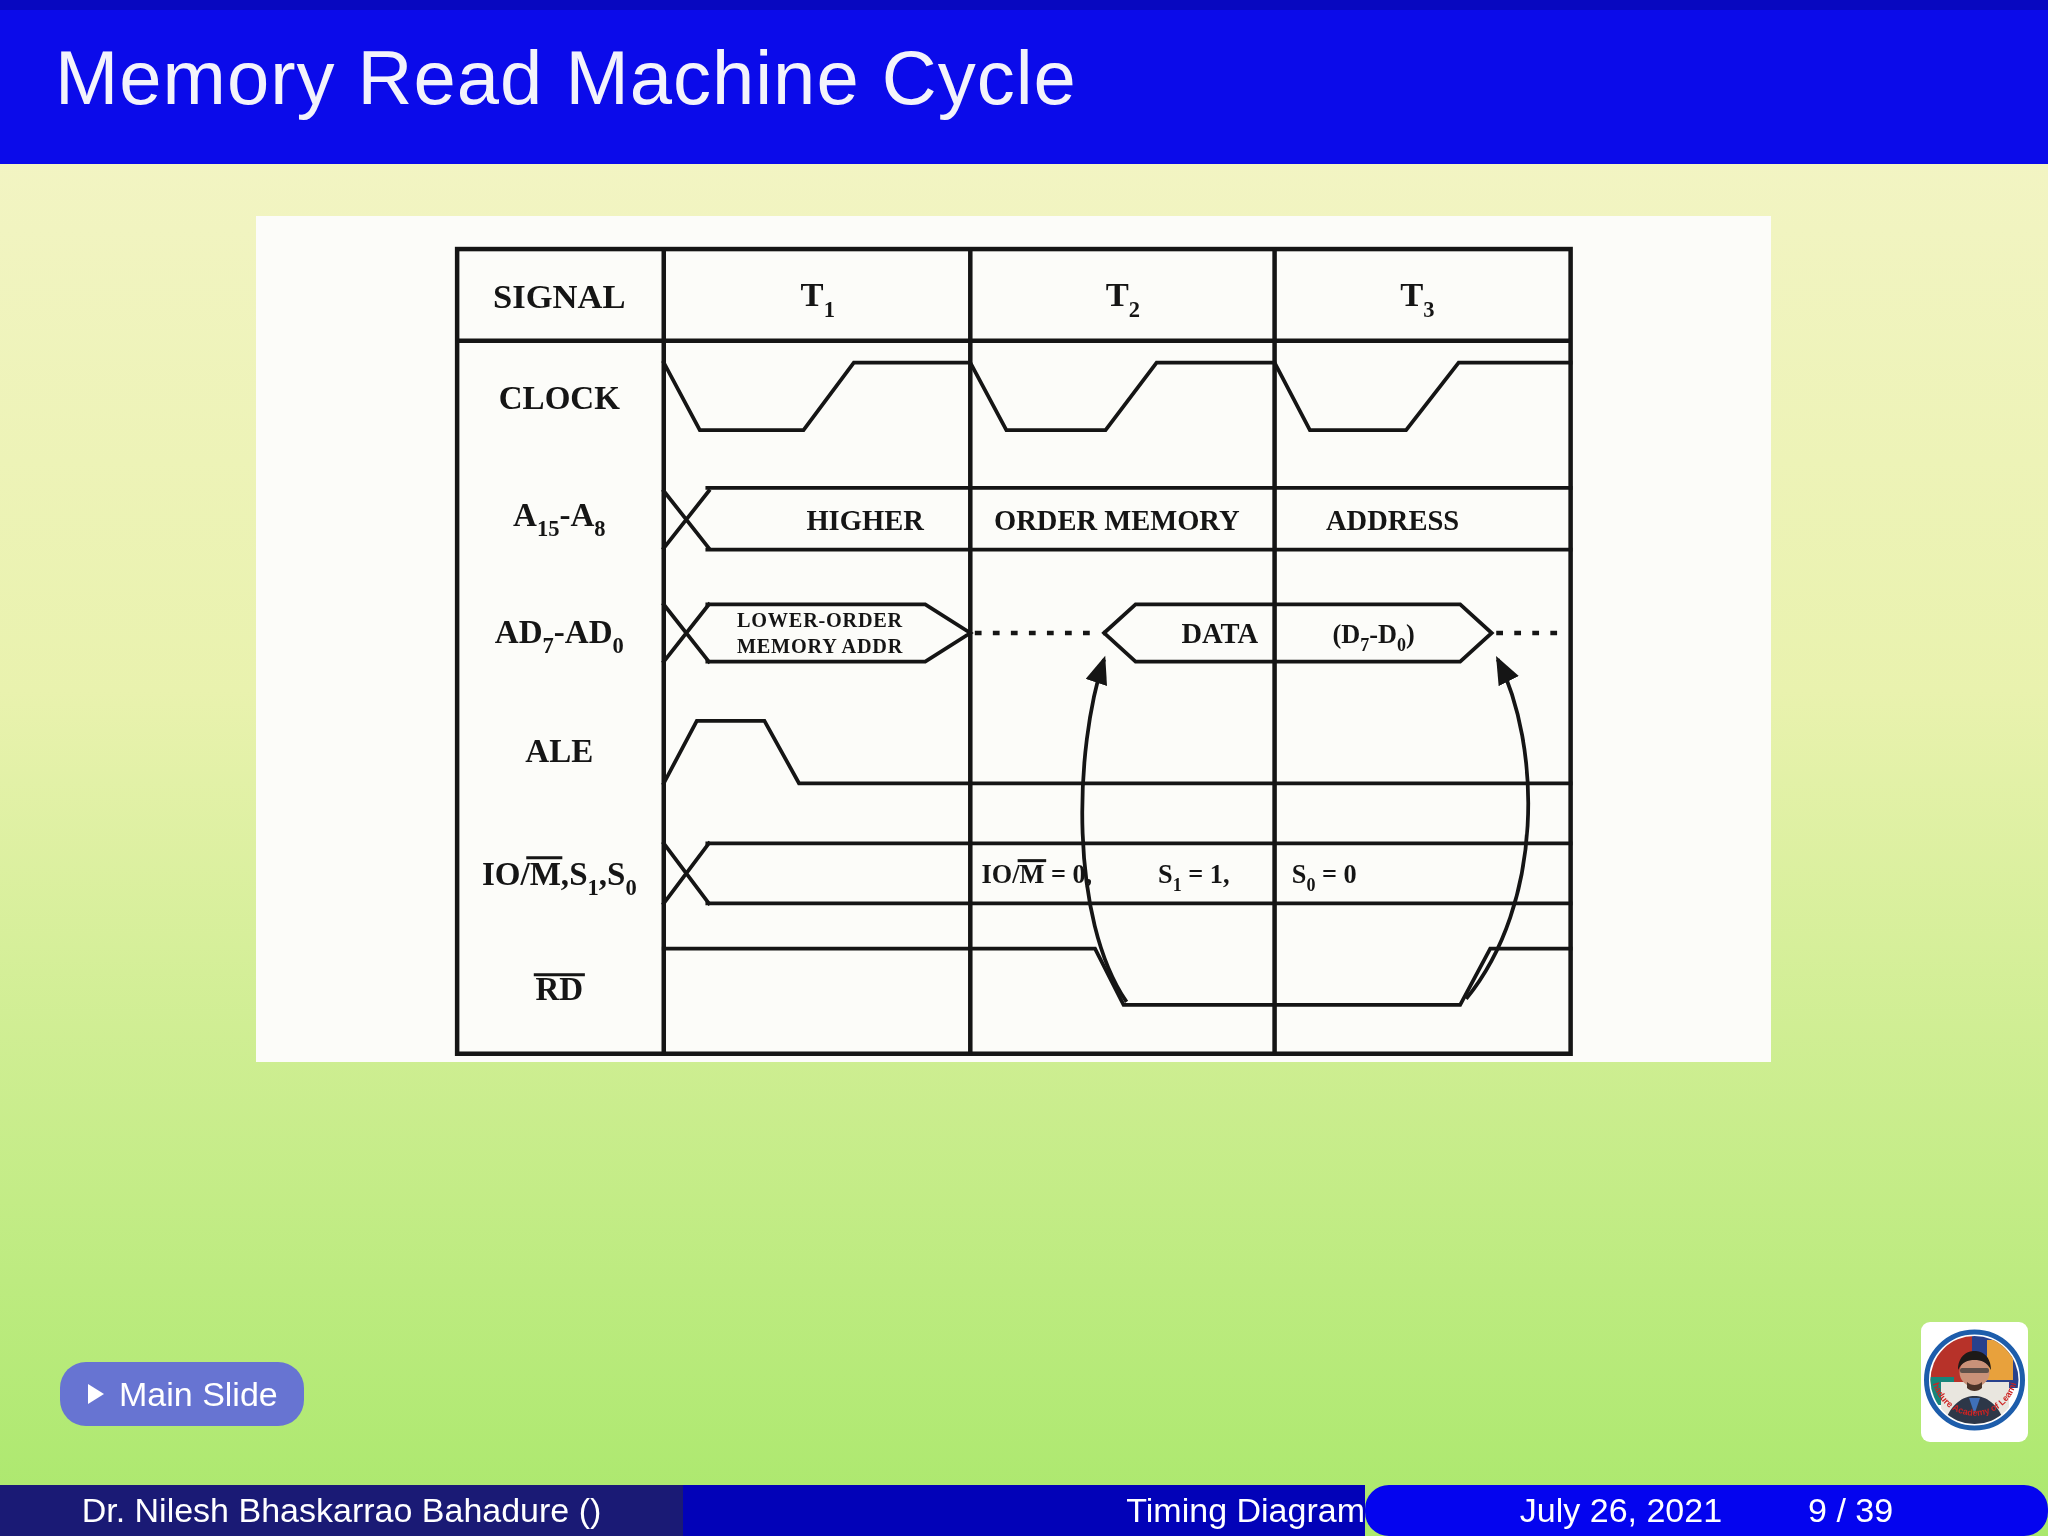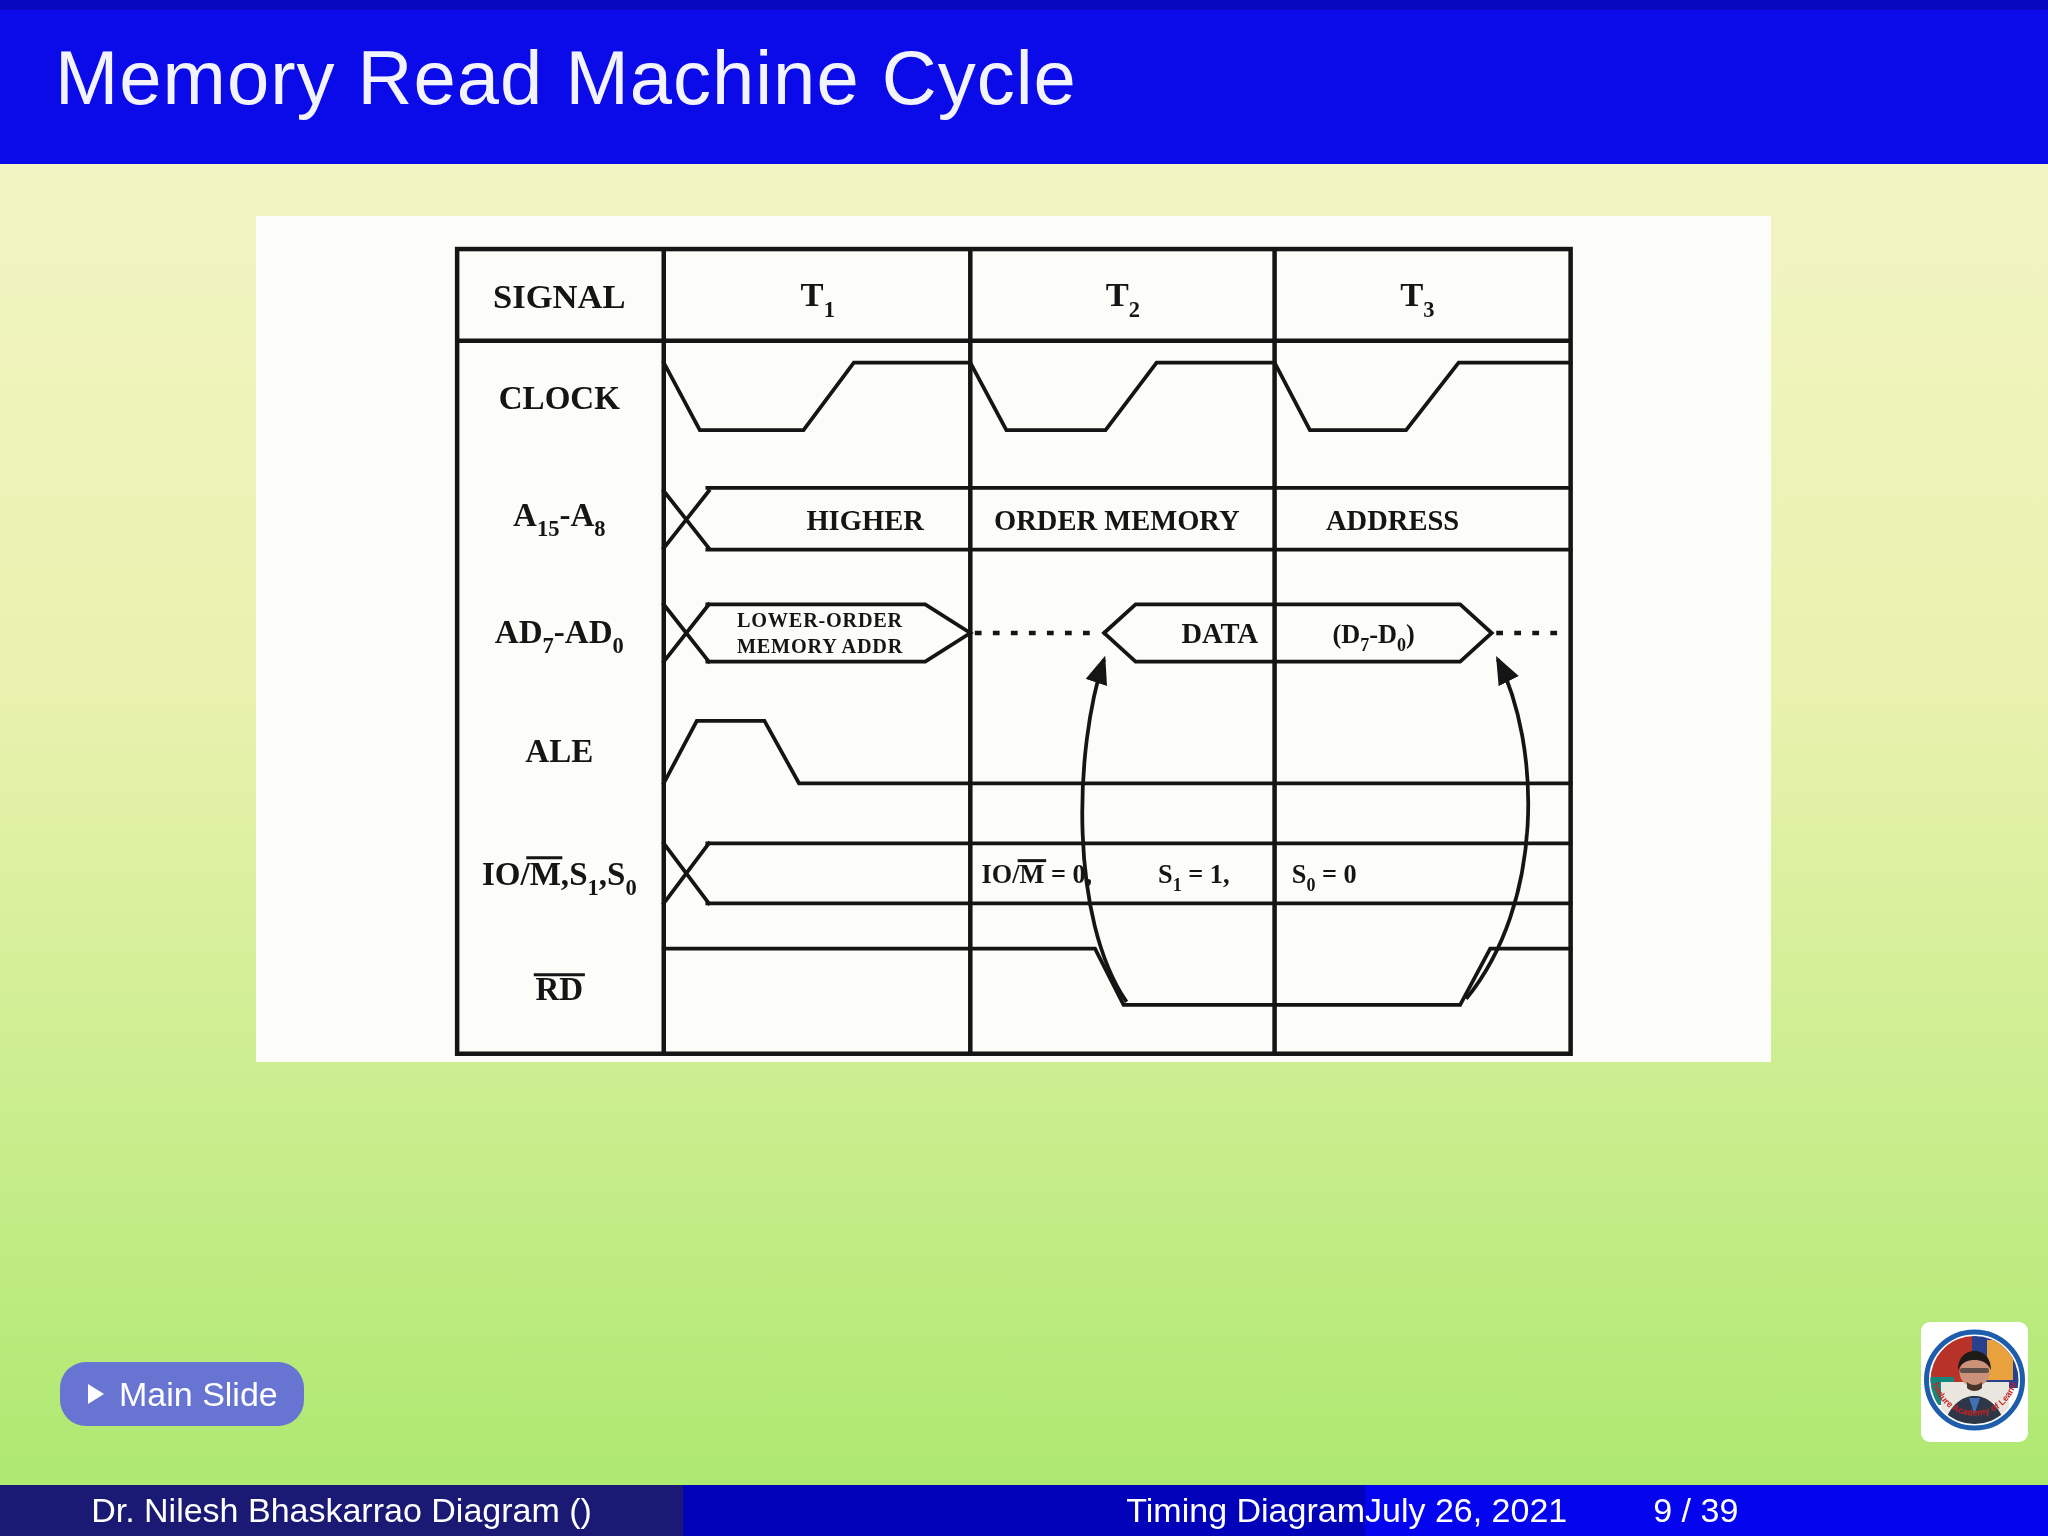--- a/index.html
+++ b/index.html
@@ -42,21 +42,21 @@
   .nav-pill .lbl{color:#fff;font-size:34px;line-height:50px;white-space:nowrap;}
   
   .logo{position:absolute;left:1921px;top:1322px;width:107px;height:120px;background:#fff;border-radius:9px;overflow:hidden;}
   .logo svg{display:block;width:100%;height:100%;}
   .arc-text{font-family:"Liberation Sans",sans-serif;font-size:9px;font-weight:700;fill:#cc2222;}
   
   .footer{position:absolute;left:0;top:1485px;width:2048px;height:51px;display:flex;color:#fff;font-size:34px;}
   .footer .seg{display:flex;align-items:center;height:100%;box-sizing:border-box;white-space:nowrap;}
   .seg-author{width:683px;background:#1a1a75;justify-content:center;}
   .seg-section{width:682px;background:#0202b8;justify-content:flex-end;}
-  .seg-date{width:683px;background:#0404ef;justify-content:flex-start;gap:86px;}
+  .seg-date{width:683px;background:#0404ef;justify-content:center;gap:86px;border-radius:24px;}
 </style>
 </head>
 <body>
 
 <div class="slide">
 
   <div class="titlebar">
     <div class="strip"></div>
     <h1 class="frametitle">Memory Read Machine Cycle</h1>
   </div>
@@ -147,21 +147,21 @@
         <path d="M37,48 C37,34 46,29 53.5,29 C61,29 70,34 70,48 C66,40 60,38 53.5,38 C47,38 41,40 37,48 Z" fill="#1d1a18"></path>
         <rect x="39" y="46" width="29" height="5" rx="2" fill="#3a3a3a" opacity="0.75"></rect>
         <path d="M46,60 C50,64 57,64 61,60 L61,66 C57,70 50,70 46,66 Z" fill="#4a3328"></path>
       </g>
       <text class="arc-text"><textPath href="#arcP" startOffset="50%" text-anchor="middle">Bahadure Academy of Learning</textPath></text>
     </svg>
   </div>
 
   <div class="footer">
     <div class="seg seg-author">
-        <span>Dr. Nilesh Bhaskarrao Diagram ()</span>
+        <span>Dr. Nilesh Bhaskarrao Bahadure ()</span>
       </div>
     <div class="seg seg-section">
         <span>Timing Diagram</span>
       </div>
     <div class="seg seg-date">
       <span>July 26, 2021</span>
       <span>9 / 39</span>
     </div>
   </div>
 

